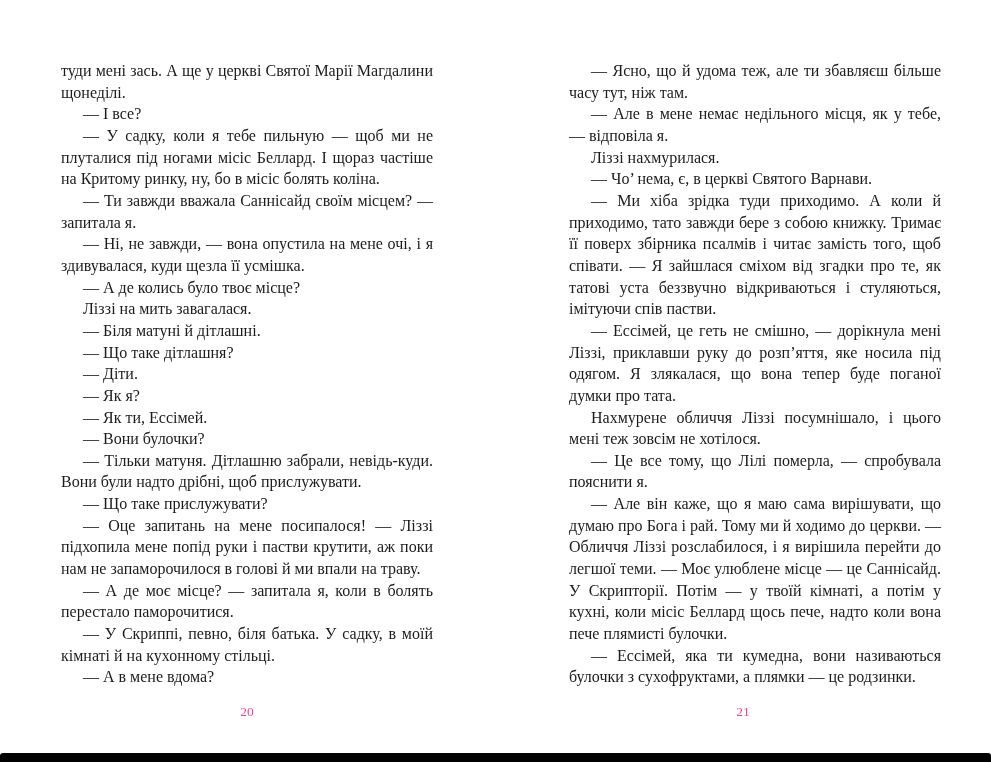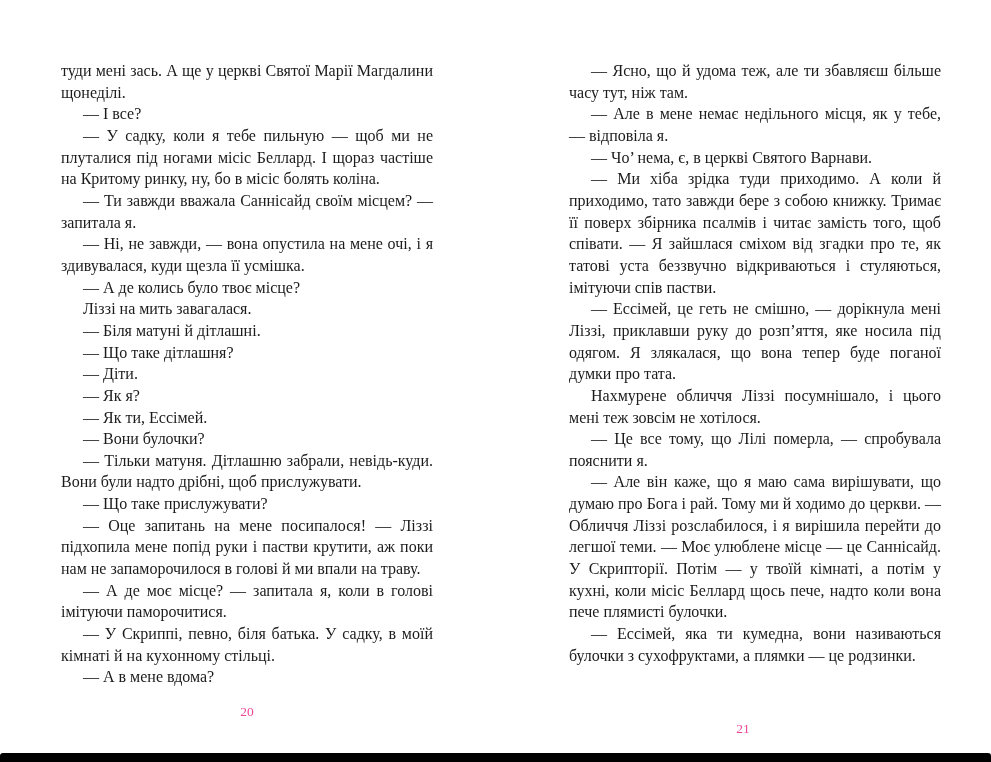--- a/index.html
+++ b/index.html
@@ -28,21 +28,21 @@
   .para.indent { text-indent: 22px; }
   .page-number {
     position: absolute;
     top: 704px;
     width: 372px;
     text-align: center;
     font-size: 13.5px;
     color: #ec4899;
   }
   .page-number.left  { left: 61px; }
-  .page-number.right { left: 557px; margin-top: 17px; }
+  .page-number.right { left: 557px; }
   .bottom-bar {
     position: absolute;
     left: 0;
     bottom: 0;
     width: 991px;
     height: 9px;
     background: #000000;
     border-radius: 3px 3px 0 0;
   }
 </style>
@@ -59,28 +59,29 @@
     <p class="para indent">Ліззі на мить завагалася.</p>
     <p class="para indent">— Біля матуні й дітлашні.</p>
     <p class="para indent">— Що таке дітлашня?</p>
     <p class="para indent">— Діти.</p>
     <p class="para indent">— Як я?</p>
     <p class="para indent">— Як ти, Ессімей.</p>
     <p class="para indent">— Вони булочки?</p>
     <p class="para indent">— Тільки матуня. Дітлашню забрали, невідь-куди. Вони були надто дрібні, щоб прислужувати.</p>
     <p class="para indent">— Що таке прислужувати?</p>
     <p class="para indent">— Оце запитань на мене посипалося! — Ліззі підхопила мене попід руки і пастви крутити, аж поки нам не запаморочилося в голові й ми впали на траву.</p>
-    <p class="para indent">— А де моє місце? — запитала я, коли в голові імітуючи паморочитися.</p>
+    <p class="para indent">— А де моє місце? — запитала я, коли в болять перестало паморочитися.</p>
     <p class="para indent">— У Скриппі, певно, біля батька. У садку, в моїй кімнаті й на кухонному стільці.</p>
     <p class="para indent">— А в мене вдома?</p>
   </div>
 
 <div class="page-text right">
     <p class="para indent">— Ясно, що й удома теж, але ти збавляєш більше часу тут, ніж там.</p>
     <p class="para indent">— Але в мене немає недільного місця, як у тебе, — відповіла я.</p>
+    <p class="para indent">Ліззі нахмурилася.</p>
     <p class="para indent">— Чо’ нема, є, в церкві Святого Варнави.</p>
     <p class="para indent">— Ми хіба зрідка туди приходимо. А коли й приходимо, тато завжди бере з собою книжку. Тримає її поверх збірника псалмів і читає замість того, щоб співати. — Я зайшлася сміхом від згадки про те, як татові уста беззвучно відкриваються і стуляються, імітуючи спів пастви.</p>
     <p class="para indent">— Ессімей, це геть не смішно, — дорікнула мені Ліззі, приклавши руку до розп’яття, яке носила під одягом. Я злякалася, що вона тепер буде поганої думки про тата.</p>
     <p class="para indent">Нахмурене обличчя Ліззі посумнішало, і цього мені теж зовсім не хотілося.</p>
     <p class="para indent">— Це все тому, що Лілі померла, — спробувала пояснити я.</p>
     <p class="para indent">— Але він каже, що я маю сама вирішувати, що думаю про Бога і рай. Тому ми й ходимо до церкви. — Обличчя Ліззі розслабилося, і я вирішила перейти до легшої теми. — Моє улюблене місце — це Саннісайд. У Скрипторії. Потім — у твоїй кімнаті, а потім у кухні, коли місіс Беллард щось пече, надто коли вона пече плямисті булочки.</p>
     <p class="para indent">— Ессімей, яка ти кумедна, вони називаються булочки з сухофруктами, а плямки — це родзинки.</p>
   </div>
 
 <div class="page-number left">20</div>

